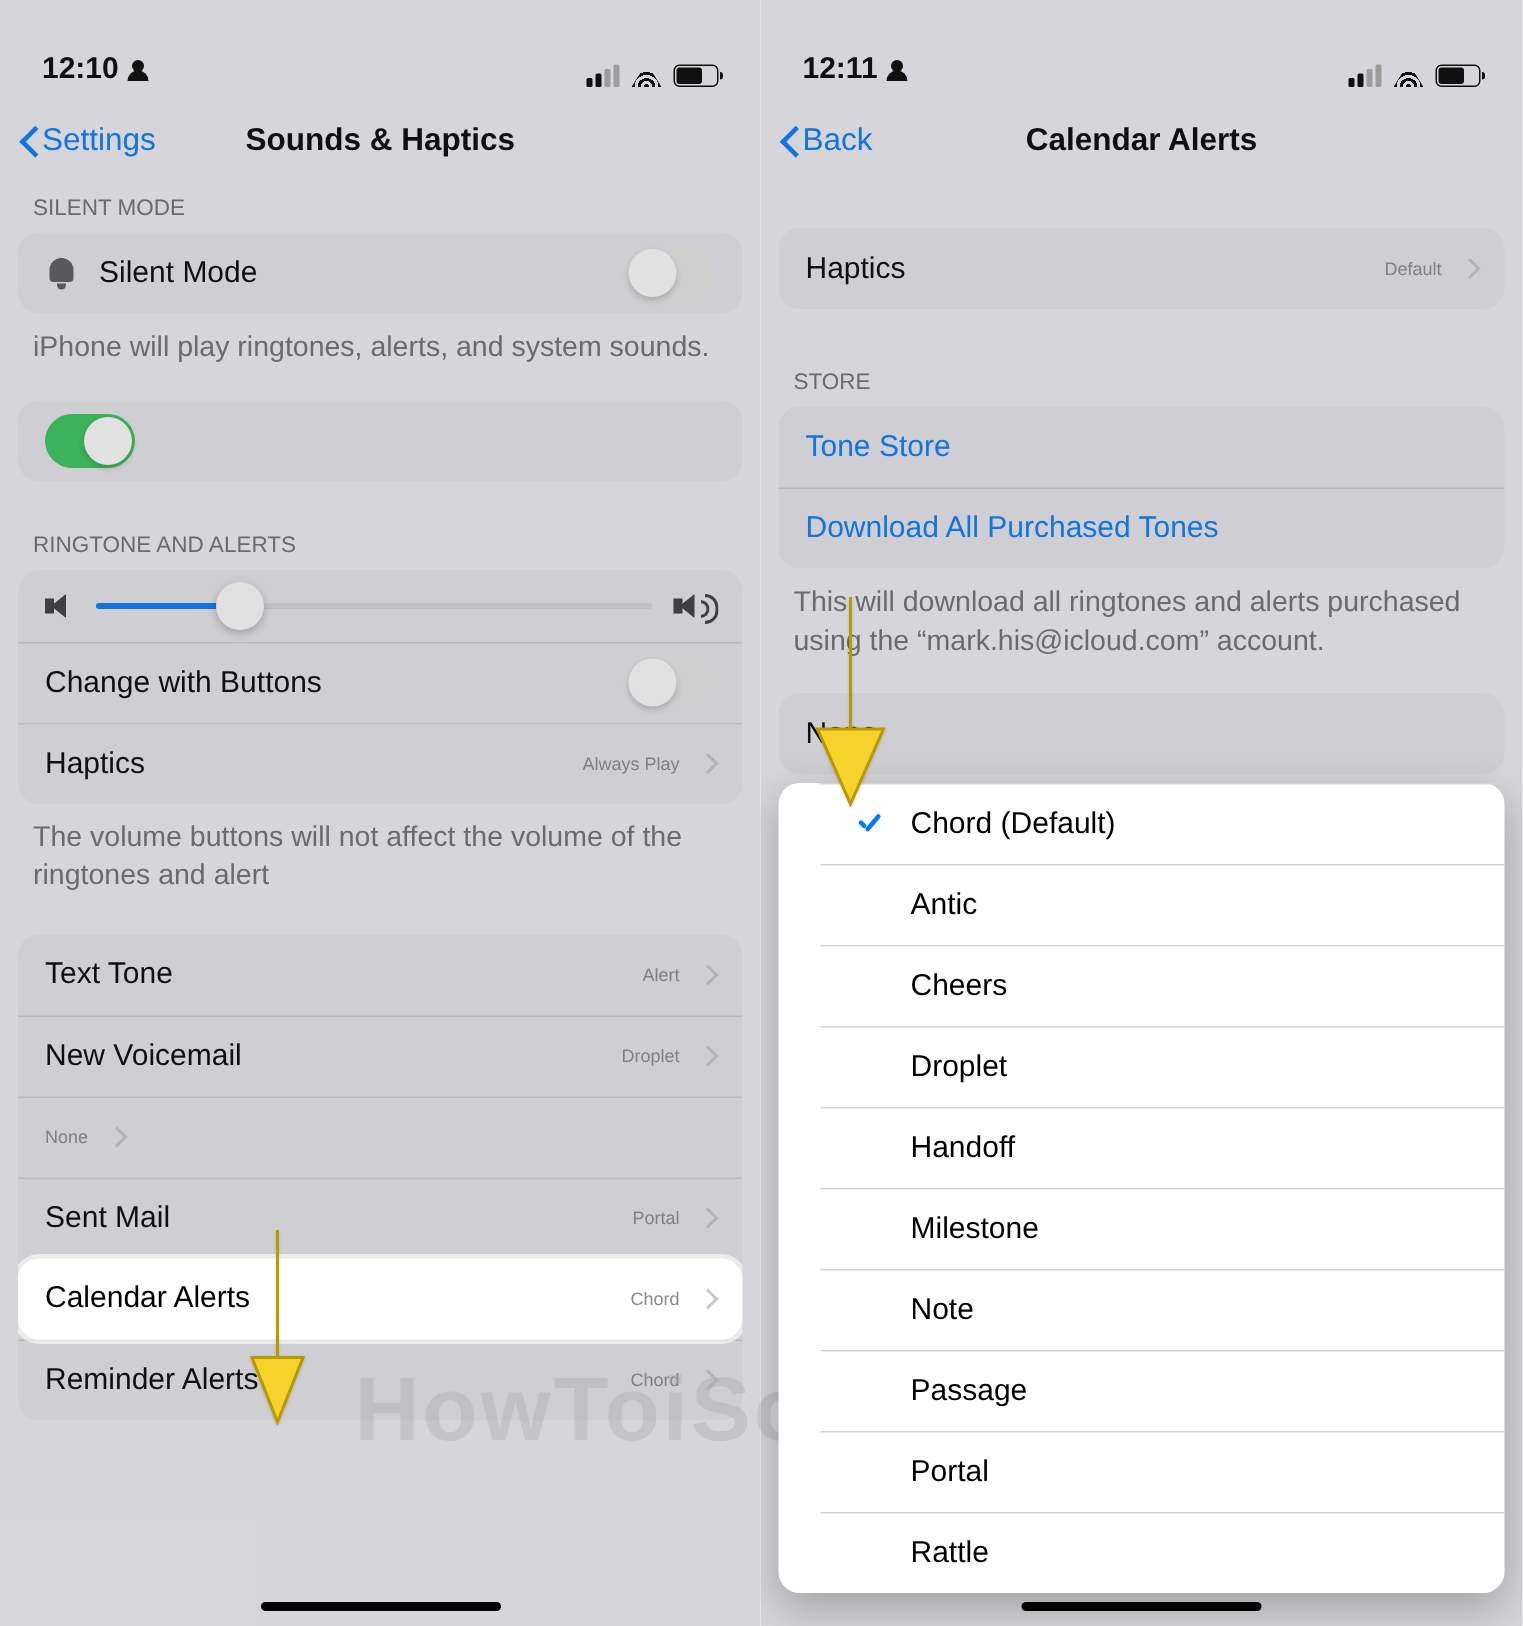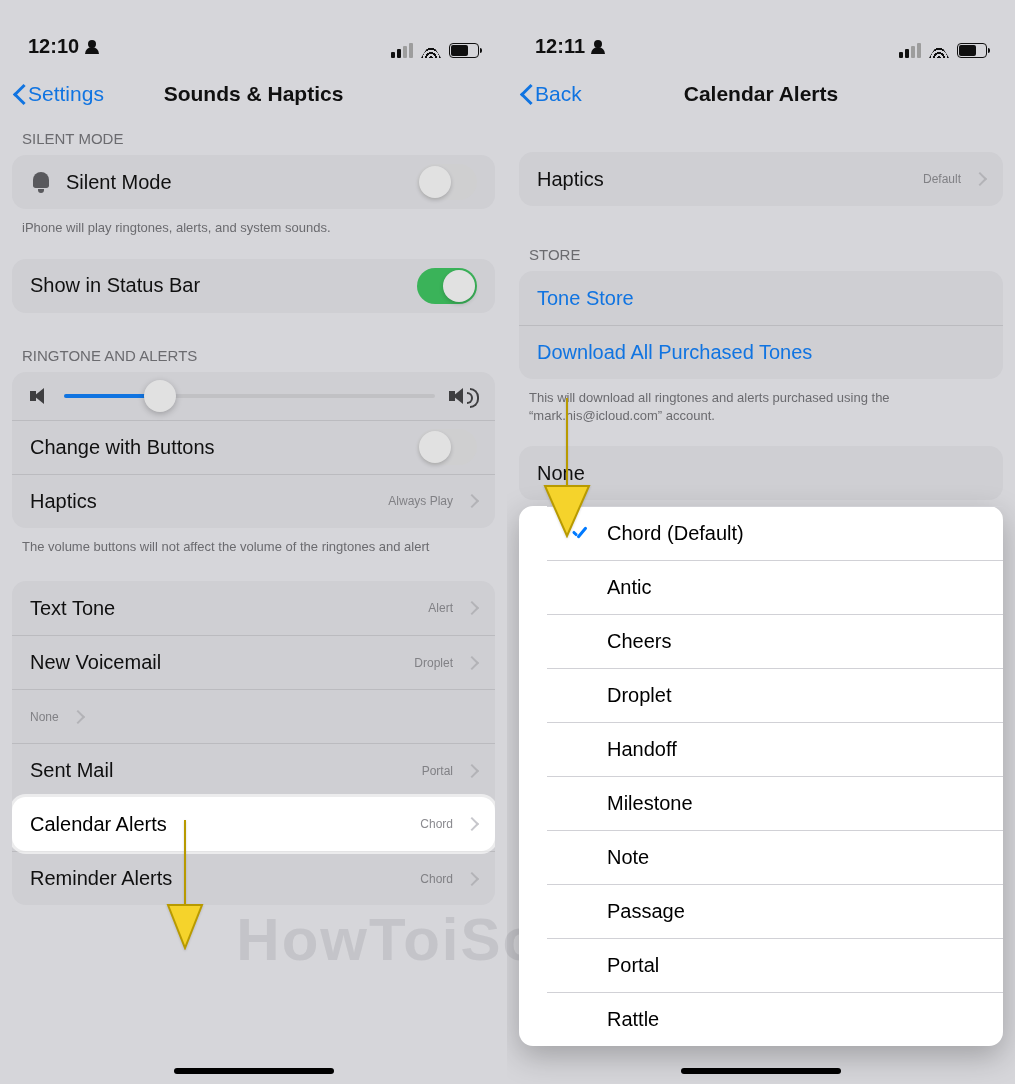--- a/index.html
+++ b/index.html
@@ -43,21 +43,21 @@
   .person::after{content:"";position:absolute;left:0;bottom:0;width:14px;height:7px;border-radius:7px 7px 0 0;background:#000;}
   
   .nav{height:48px;display:flex;align-items:flex-end;position:relative;padding:0 12px;}
   .back{display:flex;align-items:center;color:var(--blue);font-size:21px;cursor:pointer;gap:2px;}
   .chev-left{width:14px;height:22px;}
   .chev-left::before{content:"";display:block;width:12px;height:12px;border-left:3px solid currentColor;border-bottom:3px solid currentColor;transform:rotate(45deg);margin:4px 0 0 4px;}
   .nav-title{position:absolute;left:0;right:0;text-align:center;font-size:21px;font-weight:600;pointer-events:none;}
   
   .content{padding-top:6px;}
   .header{font-size:15px;color:var(--label);text-transform:uppercase;padding:18px 22px 8px;}
-  .footer{font-size:13px;color:var(--label);padding:10px 22px 0;line-height:1.35;}
+  .footer{font-size:19px;color:var(--label);padding:10px 22px 0;line-height:1.35;}
   .group{margin:0 12px;background:var(--cell);border-radius:14px;overflow:hidden;}
   .dim-group{background:#e9e9ee;}
   .row{min-height:54px;padding:0 18px;display:flex;align-items:center;gap:14px;border-top:1px solid var(--sep);font-size:20px;cursor:pointer;}
   .group .row:first-child{border-top:none;}
   .row .label{flex:1;color:#000;}
   .row .value{color:var(--value);font-size:12px;}
   .row.link .label{color:var(--blue);}
   .chev{width:10px;height:10px;border-top:2.5px solid #c7c7cc;border-right:2.5px solid #c7c7cc;transform:rotate(45deg);}
   .check{width:22px;height:22px;position:relative;}
   .check::before{content:"";position:absolute;left:3px;top:9px;width:6px;height:3px;background:var(--blue);transform:rotate(45deg);border-radius:2px;}
@@ -141,21 +141,20 @@
           <span class="toggle">
               <span class="knob"></span>
             </span>
         </div>
       </div>
       <div class="footer">iPhone will play ringtones, alerts, and system sounds.</div>
 
       <div style="height:22px"></div>
       <div class="group dim-group">
         <div class="row">
-          <span class="label">Show in Status Bar</span>
           <span class="toggle on">
               <span class="knob"></span>
             </span>
         </div>
       </div>
 
       <div class="header" style="padding-top:34px">RINGTONE AND ALERTS</div>
       <div class="group dim-group">
         <div class="slider-row">
           <span class="speaker"></span>

